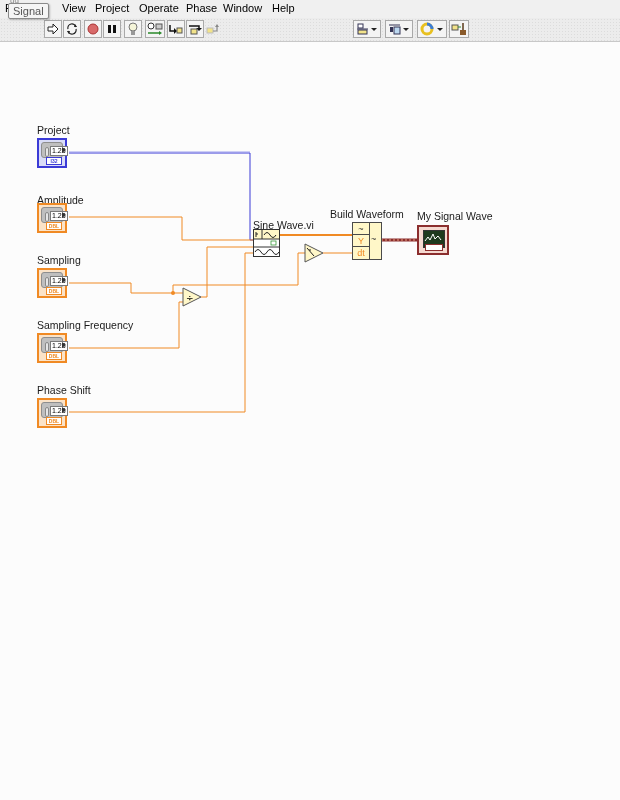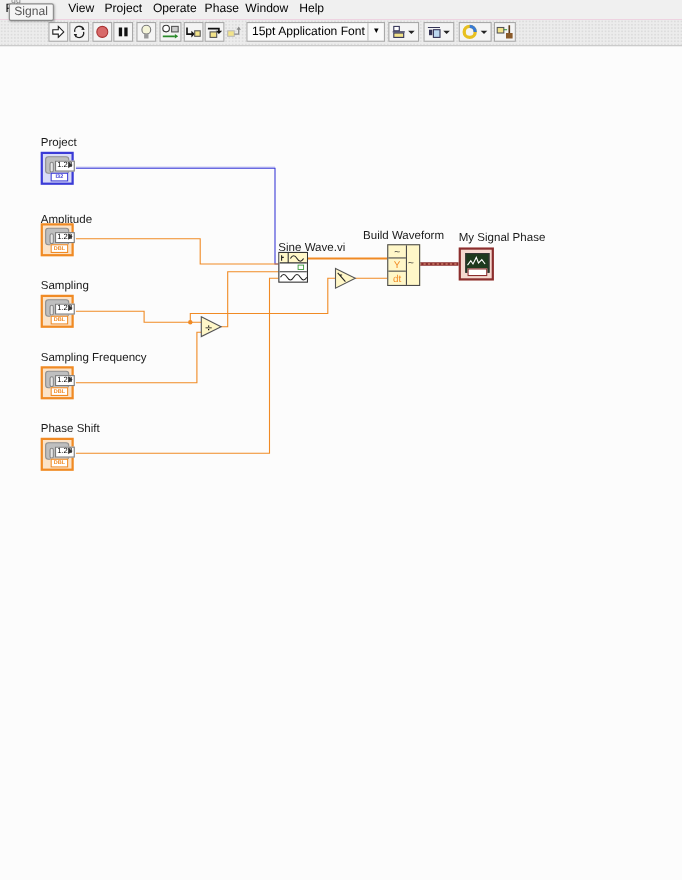--- a/index.html
+++ b/index.html
@@ -114,24 +114,20 @@
         <rect x="3" y="6" width="6" height="5" fill="#f2e38a" stroke="#555"></rect>
       </svg>
   </div>
   <div class="tb-btn" style="left:205px;width:16px;border-color:transparent;background:transparent">
     <svg width="14" height="12">
         <rect x="1" y="5" width="6" height="5" fill="#f2e38a" stroke="#bbb"></rect>
         <path d="M7 8 H11 V3" fill="none" stroke="#888" stroke-width="1.2"></path>
         <path d="M9 4 L11 1 L13 4Z" fill="#888"></path>
       </svg>
   </div>
-  <div class="font-select">
-    <span class="txt">15pt Application Font</span>
-    <span class="arrow">▼</span>
-  </div>
   <div class="tb-btn" style="left:353px;width:28px">
     <svg width="22" height="12">
         <rect x="2" y="1" width="5" height="4" fill="#fff" stroke="#335"></rect>
         <rect x="2" y="7" width="9" height="4" fill="#f2e38a" stroke="#335"></rect>
         <path d="M1 6 H12" stroke="#335"></path>
         <path d="M15 5 L21 5 L18 8Z" fill="#222"></path>
       </svg>
   </div>
   <div class="tb-btn" style="left:385px;width:28px">
     <svg width="22" height="12">
@@ -260,21 +256,21 @@
 
   <span class="label" style="left:330px;top:166px">Build Waveform</span>
   <div class="node bw" style="left:352px;top:180px;width:30px;height:38px">
     <div class="row" style="top:0;color:#333">~</div>
     <div class="row" style="top:12px">Y</div>
     <div class="row" style="top:24px;border-bottom:none">dt</div>
     <div style="position:absolute;left:16px;top:0;width:1px;height:36px;background:#4a4a4a"></div>
     <div style="position:absolute;left:18px;top:11px;font-size:9px;color:#333">~</div>
   </div>
 
-  <span class="label" style="left:417px;top:168px">My Signal Phase</span>
+  <span class="label" style="left:417px;top:168px">My Signal Wave</span>
   <div class="graph-term" style="left:417px;top:183px">
     <div class="screen">
       <svg width="18" height="14">
           <path d="M1 10 L4 6 L6 9 L9 3 L11 8 L14 5 L17 9" fill="none" stroke="#fff" stroke-width="1"></path>
         </svg>
     </div>
     <div class="bar"></div>
   </div>
 </div>
 

